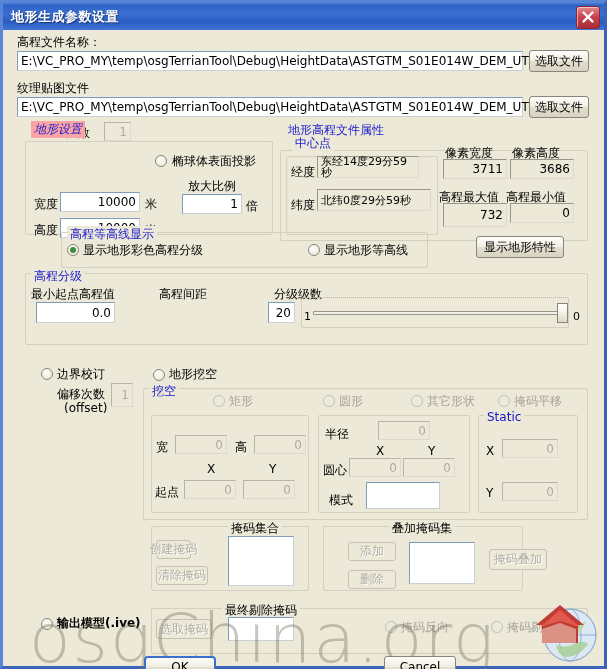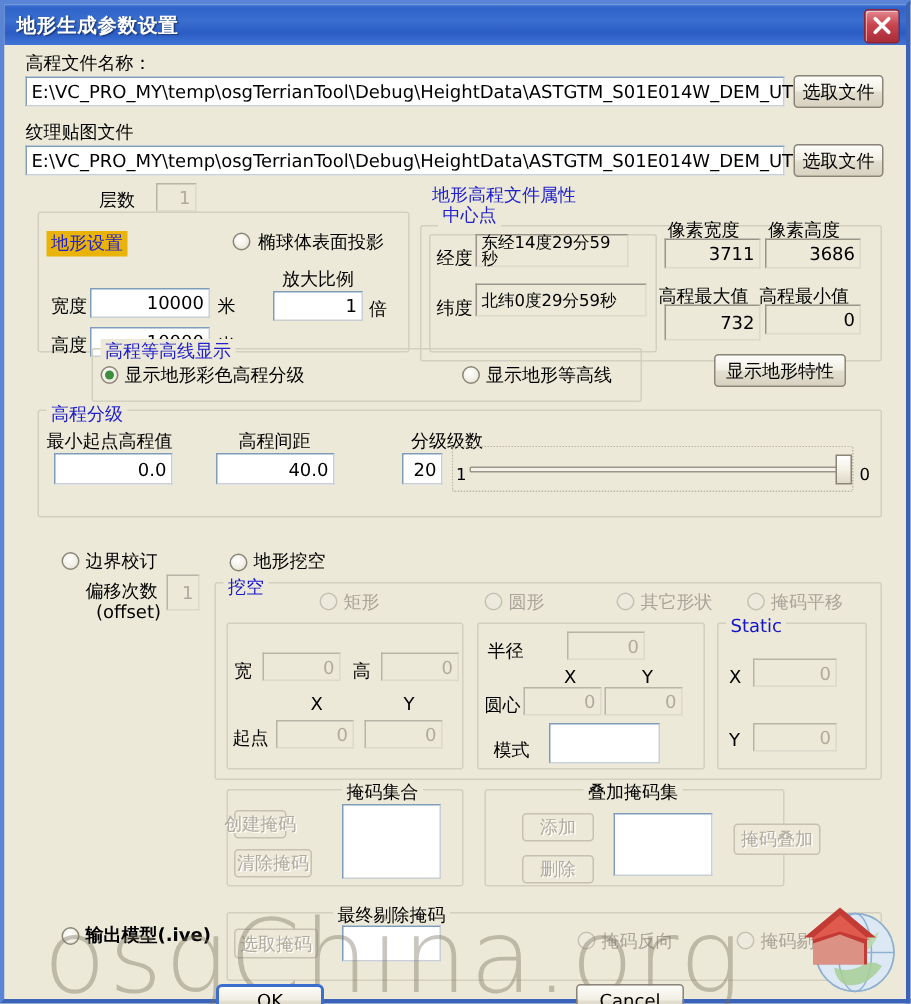--- a/index.html
+++ b/index.html
@@ -208,21 +208,21 @@
     <div class="btn" style="left:526px; top:20px; width:60px; height:22px;">选取文件</div>
 
     <div class="lbl" style="left:14px; top:50px;">纹理贴图文件</div>
     <div class="txt" style="left:14px; top:67px; width:506px; height:20px;">E:\VC_PRO_MY\temp\osgTerrianTool\Debug\HeightData\ASTGTM_S01E014W_DEM_UTM.jpg</div>
     <div class="btn" style="left:526px; top:66px; width:60px; height:22px;">选取文件</div>
 
     <div class="lbl" style="left:63px; top:95px;">层数</div>
     <div class="txt dis r" style="left:101px; top:92px; width:27px; height:19px;">1</div>
 
     <div class="group" style="left:22px; top:111px; width:248px; height:94px;"></div>
-    <div class="lbl blue" style="left:28px; top:124px; background:#eab308; padding:0 3px;">地形设置</div>
+    <div class="lbl blue" style="left:28px; top:91px; background:#fca5a5; padding:0 3px;font-style:italic;">地形设置</div>
 
     <div class="radio" style="left:152px; top:125px;"></div>
     <div class="lbl" style="left:169px; top:123px;">椭球体表面投影</div>
 
     <div class="lbl" style="left:31px; top:166px;">宽度</div>
     <div class="txt r" style="left:57px; top:162px; width:80px; height:20px;">10000</div>
     <div class="lbl" style="left:142px; top:166px;">米</div>
 
     <div class="lbl" style="left:31px; top:192px;">高度</div>
     <div class="txt r" style="left:57px; top:188px; width:80px; height:20px;">10000</div>
@@ -269,21 +269,20 @@
 
     <div class="btn" style="left:473px; top:206px; width:88px; height:22px;">显示地形特性</div>
 
     <div class="group" style="left:22px; top:243px; width:563px; height:72px;"></div>
     <div class="lbl blue" style="left:28px; top:238px; background:#ece9d8; padding:0 3px;">高程分级</div>
 
     <div class="lbl" style="left:28px; top:256px;">最小起点高程值</div>
     <div class="txt r" style="left:33px; top:272px; width:79px; height:21px;">0.0</div>
 
     <div class="lbl" style="left:156px; top:256px;">高程间距</div>
-    <div class="txt r" style="left:141px; top:272px; width:79px; height:21px;">40.0</div>
 
     <div class="lbl" style="left:271px; top:256px;">分级级数</div>
     <div class="txt r" style="left:265px; top:272px; width:27px; height:21px;">20</div>
 
     <div class="group dotted" style="left:298px; top:267px; width:268px; height:31px;"></div>
     <div class="lbl small" style="left:301px; top:280px;">1</div>
     <div class="slider-track" style="left:310px; top:281px; width:250px;"></div>
     <div class="slider-thumb" style="left:554px; top:273px;"></div>
     <div class="lbl small" style="left:570px; top:280px;">0</div>
 

